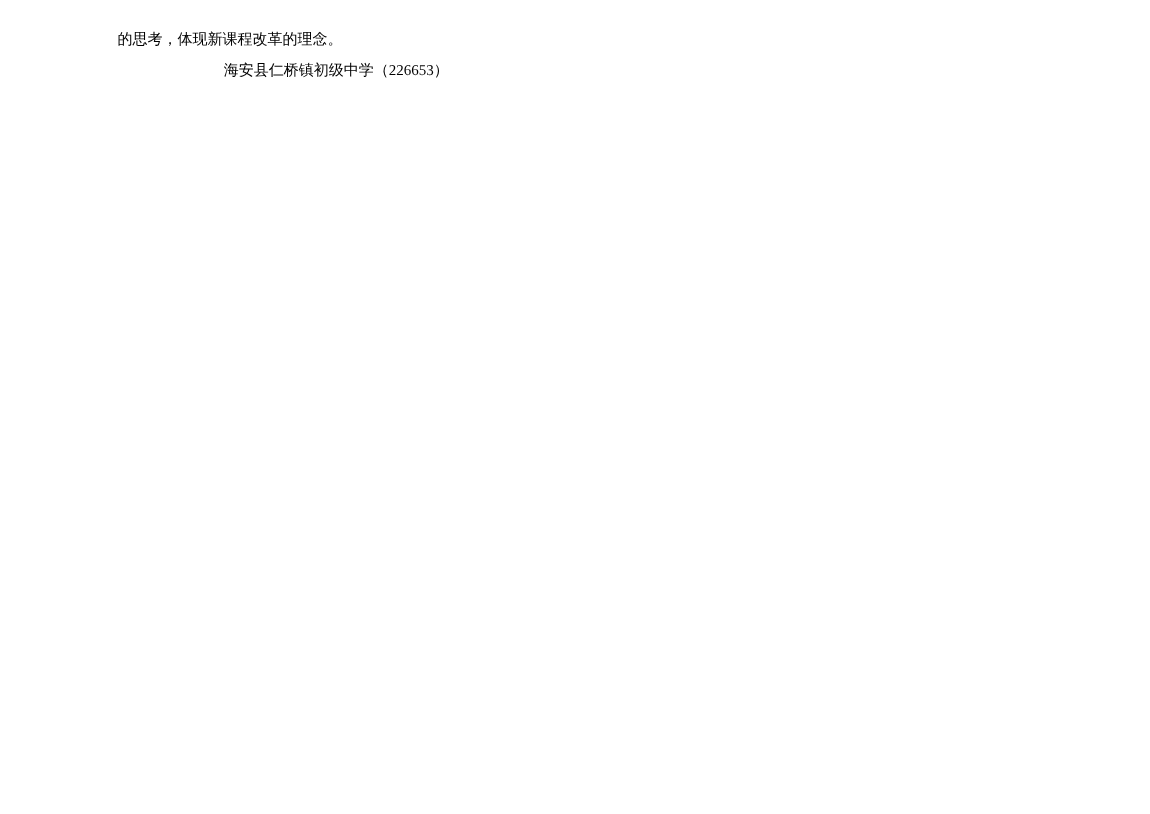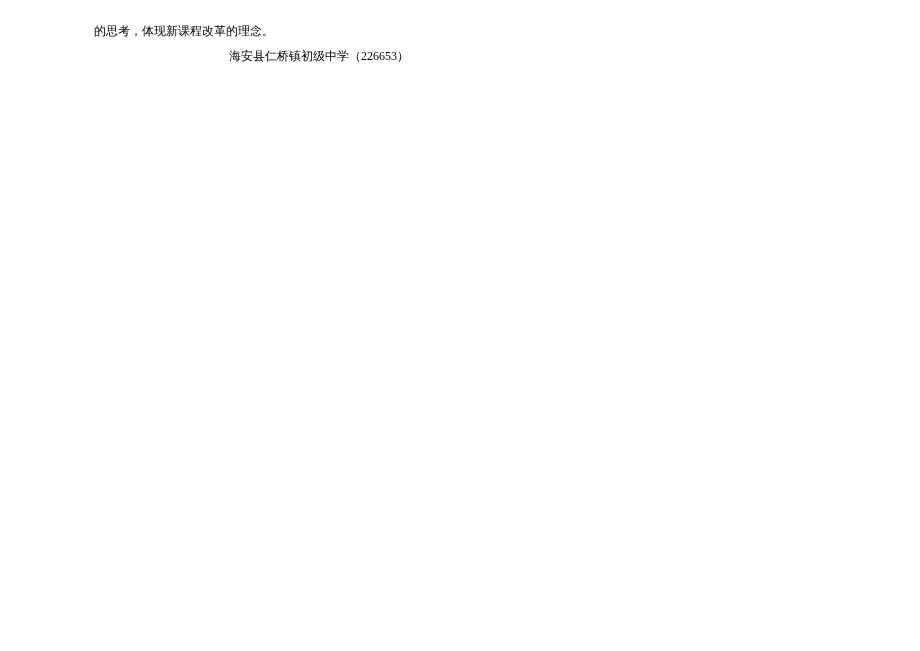--- a/index.html
+++ b/index.html
@@ -22,21 +22,21 @@
       margin-left: 94px;
       text-align: justify;
     }
     .para-first {
       text-indent: 0;
     }
     .para-indent {
       text-indent: 2em;
     }
     .byline {
-      text-align: right;
+      text-align: center;
       margin-top: 2px;
       margin-left: 35px;
     }
   </style>
 </head>
 <body>
 
 <div class="content">
   <p class="para-first">的思考，体现新课程改革的理念。</p>
   <p class="byline">海安县仁桥镇初级中学（226653）</p>

